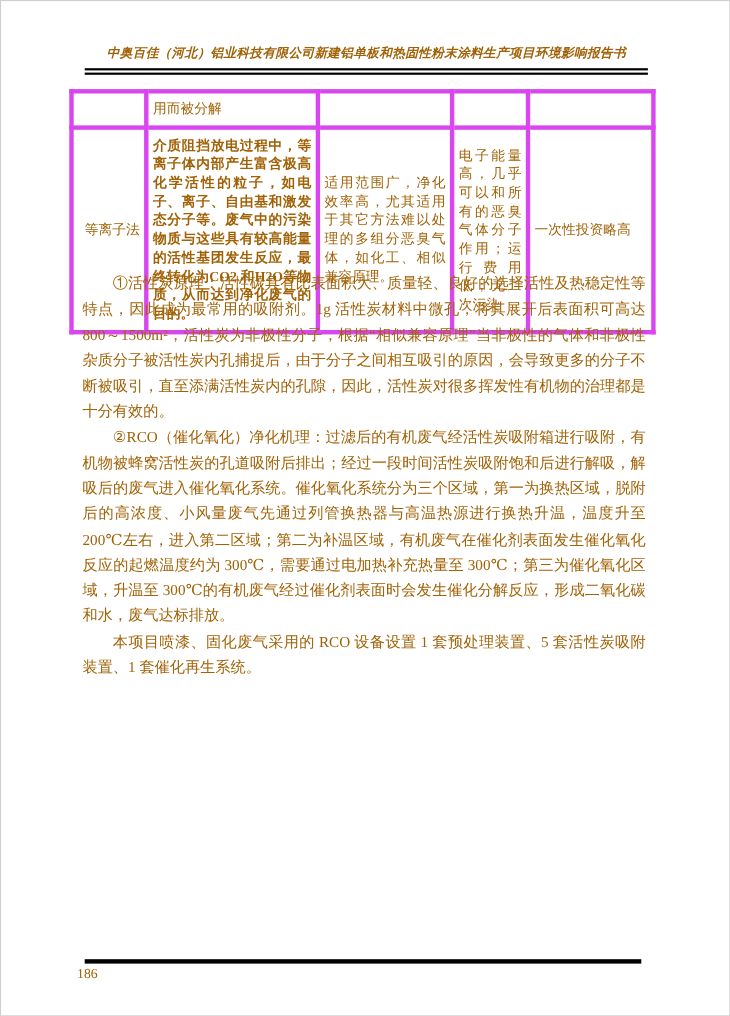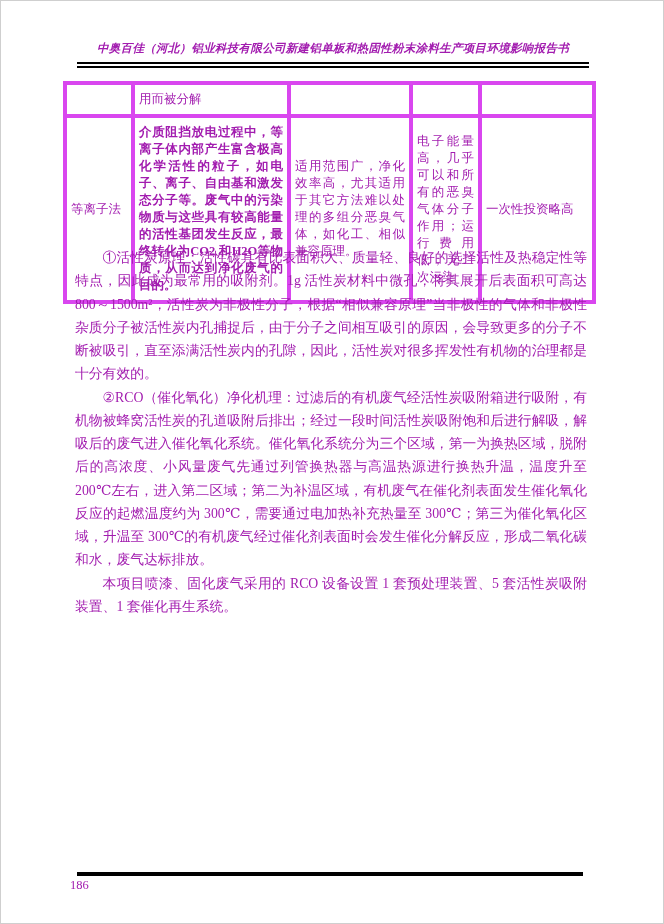--- a/index.html
+++ b/index.html
@@ -1,19 +1,19 @@
 <!DOCTYPE html>
 <html><head>
 <meta charset="utf-8">
 <style>
   html, body { margin:0; padding:0; background:#ffffff; }
   .page {
     position:relative; width:664px; height:924px; background:#ffffff;
     outline:1px solid #cfcfcf; outline-offset:-1px; overflow:hidden;
-    font-family:"Liberation Serif","DejaVu Serif",serif; color:#a21caf;
+    font-family:"Liberation Serif","DejaVu Serif",serif; color:#a16207;
   }
 
   
   .header-title {
     position:absolute; top:41px; left:77px; width:512px;
     text-align:center; font-size:11.5px; letter-spacing:0.3px;
     white-space:nowrap; font-weight:bold; font-style:italic;
   }
   .header-rule {
     position:absolute; top:62px; left:77px; width:512px; height:2px;
@@ -25,21 +25,21 @@
   .cmp-table {
     position:absolute; top:81px; left:63px; width:529px;
     border-collapse:collapse; table-layout:fixed;
     font-size:12.5px; line-height:17px;
   }
   .cmp-table { border:1px solid #000; border-top:3px solid #000; border-bottom:3px solid #000; }
   .cmp-table td { border:4px solid #d946ef; padding:6px 4px; vertical-align:middle; overflow:hidden; }
   .row-carry { height:19px; }
   .row-main  { height:140px; }
   .c-carry-principle { text-align:left; padding-left:6px; }
-  .c-method { text-align:left; }
+  .c-method { text-align:right; }
   .c-principle { text-align:justify; text-justify:inter-character; padding:2px 5px;font-weight:bold; }
   .c-application { text-align:justify; text-justify:inter-character; padding:2px 7px; }
   .c-advantages { text-align:justify; text-justify:inter-character; padding:2px 5px; }
   .c-disadvantages { text-align:left; padding-left:7px; }
 
   
   .body-text {
     position:absolute; top:246px; left:75px; width:512px;
     font-size:13.8px; line-height:23.25px;
     text-align:justify; text-justify:inter-ideograph;

